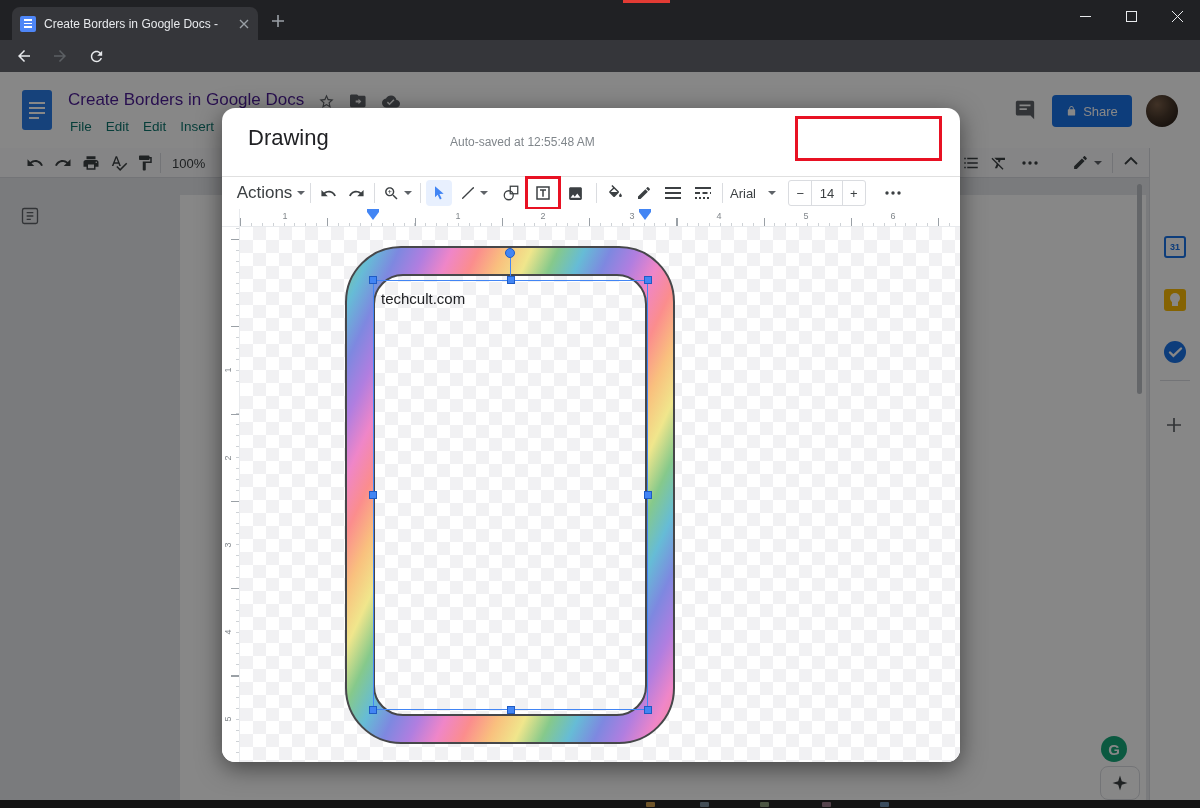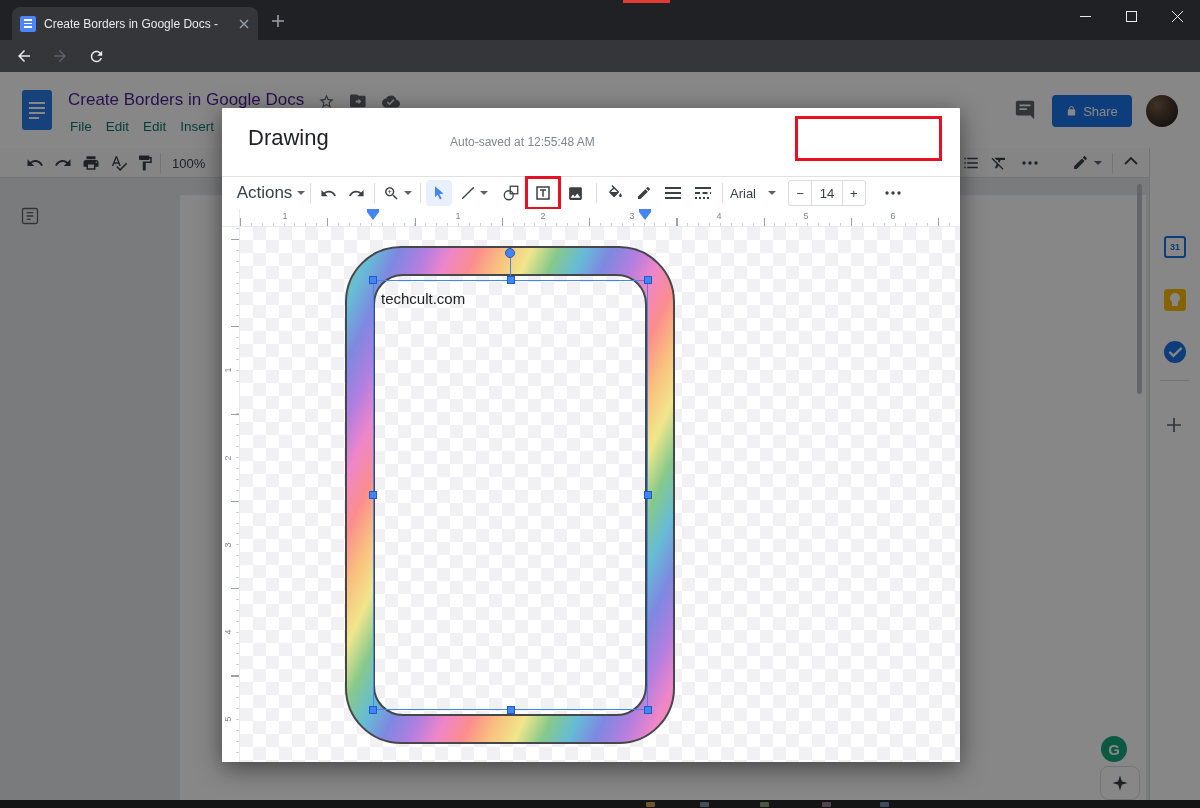--- a/index.html
+++ b/index.html
@@ -29,21 +29,21 @@
 .sheet{position:absolute;left:180px;top:123px;width:966px;height:613px;background:#fff}
 .menu-item{font-size:13.5px;color:#0f766e;margin-right:14px}
 .share-btn{position:absolute;left:1052px;top:23px;width:80px;height:32px;background:#1a73e8;border-radius:4px;display:flex;align-items:center;justify-content:center;gap:6px;color:#fff;font-size:13px;font-weight:500}
 .avatar{border-radius:50%;background:radial-gradient(circle at 35% 30%,#7a5f49 0%,#4a392c 45%,#1d1511 100%)}
 .side-panel{position:absolute;left:1149px;top:76px;width:51px;height:652px;background:#fff;border-left:1px solid #dadce0}
 .sp-ic{position:absolute;left:14px;width:22px;height:22px}
 .scrim{position:absolute;left:0;top:72px;width:1200px;height:736px;background:rgba(0,0,0,.47);z-index:2}
 .taskbar{position:absolute;left:0;top:800px;width:1200px;height:8px;background:#141414;z-index:3}
 .smudge{position:absolute;top:2px;height:5px;width:9px;opacity:.55;border-radius:1px}
 
-.dialog{position:absolute;left:222px;top:108px;width:738px;height:654px;background:#fff;border-radius:1px;box-shadow:0 6px 24px rgba(0,0,0,.5);z-index:5;overflow:hidden}
+.dialog{position:absolute;left:222px;top:108px;width:738px;height:654px;background:#fff;border-radius:13px;box-shadow:0 6px 24px rgba(0,0,0,.5);z-index:5;overflow:hidden}
 .dlg-title{position:absolute;left:26px;top:17px;font-size:22px;color:#202124}
 .autosave{position:absolute;left:228px;top:27px;font-size:12px;color:#80868b}
 .save-btn{position:absolute;left:579px;top:14px;width:135px;height:33px;background:#1a73e8;color:#fff;font-size:14px;font-weight:500;border:none;border-radius:4px;display:flex;align-items:center;justify-content:center}
 .hl-red{position:absolute;border:3px solid #e81123;pointer-events:none}
 .dlg-div{position:absolute;left:0;top:68px;width:738px;height:1px;background:#e0e0e0}
 .dt-btn{position:absolute;top:72px;height:26px;display:flex;align-items:center;justify-content:center;border-radius:4px;color:#3c4043}
 .sep-d{position:absolute;top:75px;width:1px;height:20px;background:#dadce0}
 .caret{width:0;height:0;border-left:4px solid transparent;border-right:4px solid transparent;border-top:4.5px solid #5f6368}
 .fsize-group{position:absolute;left:566px;top:72px;width:78px;height:26px;border:1px solid #dadce0;border-radius:3px;display:flex}
 .fsize-group>div{display:flex;align-items:center;justify-content:center;font-size:13px;color:#3c4043}

